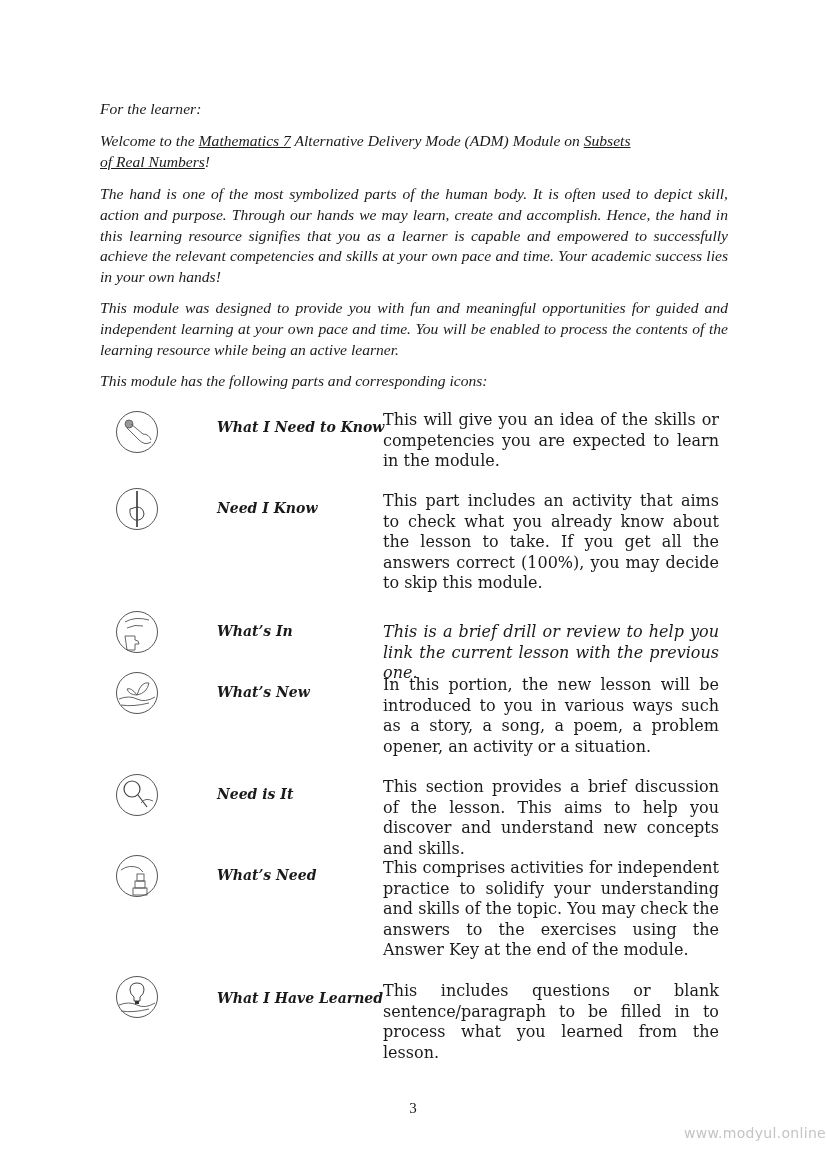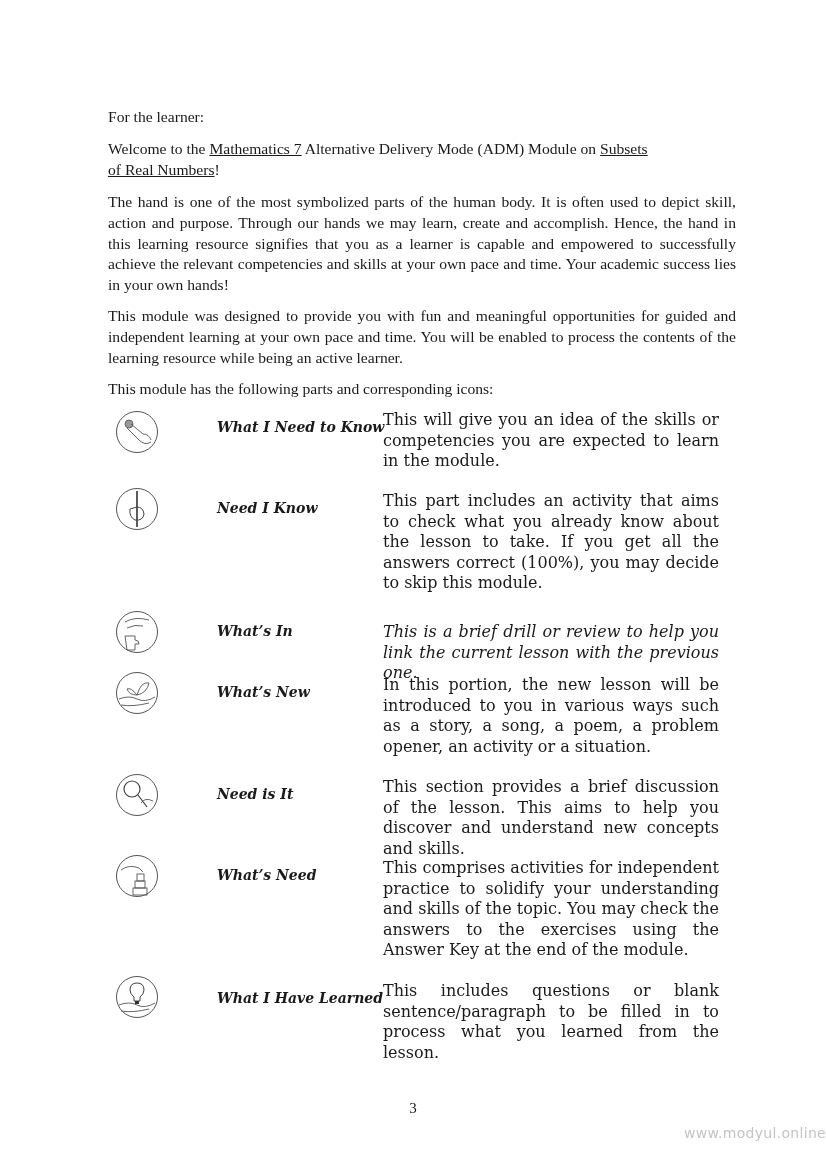--- a/index.html
+++ b/index.html
@@ -1,20 +1,20 @@
 <!DOCTYPE html>
 <html><head>
   <meta charset="utf-8">
   <style>
     html, body { margin: 0; padding: 0; background: #ffffff; }
     body { width: 826px; height: 1169px; position: relative; overflow: hidden;
            font-family: "DejaVu Serif", "Liberation Serif", serif; color: #1a1a1a; }
     .page { position: absolute; left: 100px; top: 0; width: 628px; }
     .p { font-family: "Liberation Serif", serif; font-size: 15.6px; line-height: 20.8px;
-         text-align: justify; margin: 8px; position: absolute; left: 0; width: 628px; }
+         text-align: justify; margin: 0; position: absolute; left: 0; width: 628px; font-style: italic; }
     .u { text-decoration: underline; }
     .part { position: absolute; left: 0; width: 628px; }
     .icon { position: absolute; left: 15px; width: 44px; height: 44px; }
     .icon svg { width: 44px; height: 44px; display: block; }
     .part-title { position: absolute; left: 77px; font-family: "DejaVu Serif", serif;
                   font-weight: bold; font-style: italic; font-size: 14px; white-space: nowrap; margin-left: 40px; }
     .part-desc { position: absolute; left: 283px; width: 336px; font-family: "DejaVu Serif", serif;
                  font-size: 16px; line-height: 20.6px; text-align: justify; text-align-last: left; }
     .page-number { position: absolute; left: 0; width: 826px; top: 1100px; text-align: center;
                    font-family: "Liberation Serif", serif; font-size: 15px; }

